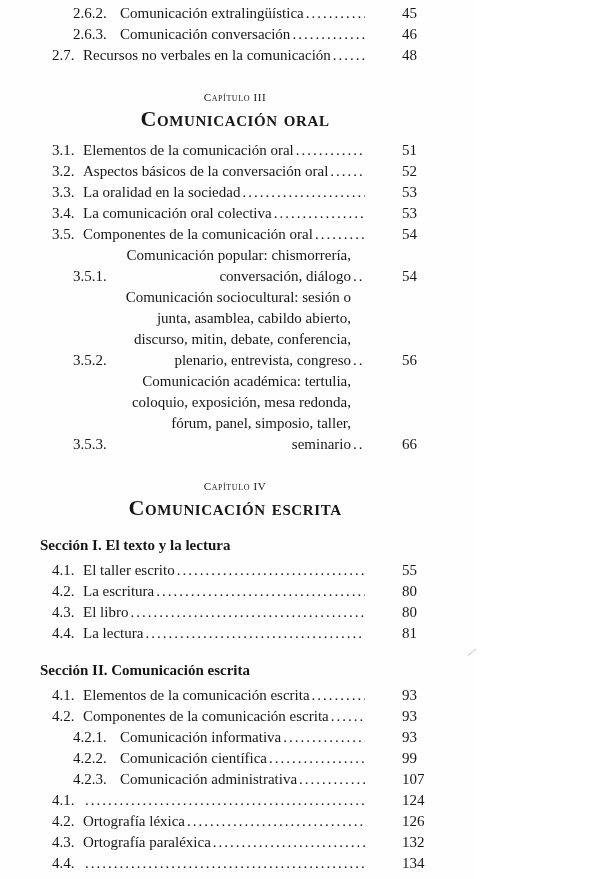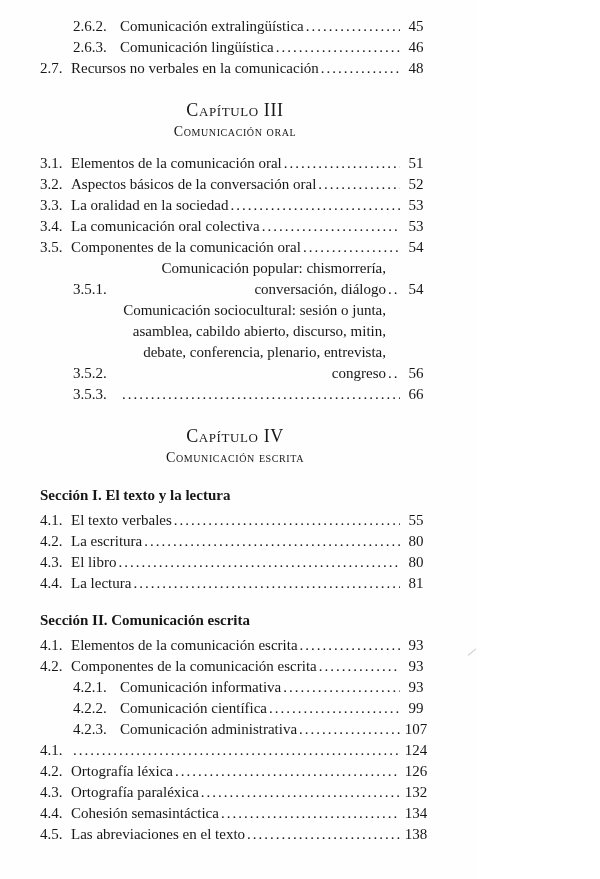--- a/index.html
+++ b/index.html
@@ -2,56 +2,57 @@
 <html><head>
 <meta charset="utf-8">
 <style>
   * { margin: 0; padding: 0; box-sizing: border-box; }
   html, body { background: #ffffff; }
   .page {
     position: relative;
     width: 476px;
     height: 879px;
     background: #fefefe;
-    padding: 16px 46px 6px 40px;
+    padding: 3px 46px 6px 40px;
     font-family: "Liberation Serif", serif;
     font-size: 15px;
     line-height: 21px;
     color: #171717;
     overflow: hidden;
   }
   
   .entry { display: flex; align-items: flex-end; }
   .entry .num { flex: 0 0 auto; }
-  .lvl0 .num { width: 31px; }
+  .lvl0 .num { width: 31px; margin-left: 12px; }
   .lvl1 { padding-left: 33px; }
   .lvl1 .num { width: 47px; }
   .entry .text { flex: 0 1 auto; text-align: right; }
   .entry .leader {
     flex: 1 1 16px;
     min-width: 12px;
     overflow: hidden;
     white-space: nowrap;
     letter-spacing: 2px;
     margin: 0 2px;
   }
-  .entry .page-num { flex: 0 0 auto; min-width: 28px; text-align: center; }
+  .entry .page-num { flex: 0 0 auto; min-width: 28px; text-align: left; margin-left: 35px; }
   
   .chapter { text-align: center; margin: 20px 0 10px; }
   .chapter .line1 {
     font-variant: small-caps;
-    font-size: 18px;
+    font-size: 11px;
     line-height: 22px;
     letter-spacing: 0.6px;
   }
   .chapter .line2 {
     font-variant: small-caps;
-    font-size: 14px;
+    font-size: 22px;
     line-height: 22px;
     letter-spacing: 0.6px;
+    font-weight: bold;
   }
   .section-heading { font-weight: bold; margin: 16px 0 4px; }
   
   .scratch {
     position: absolute;
     left: 468px;
     top: 655px;
     width: 175px;
     height: 1px;
     background: #cfcfcf;
@@ -66,21 +67,21 @@
 <div class="page">
   <div>
       <div class="entry lvl1">
         <span class="num">2.6.2.</span>
         <span class="text">Comunicación extralingüística</span>
         <span class="leader">............................................................................................................................................................................................................................</span>
         <span class="page-num">45</span>
       </div>
       <div class="entry lvl1">
         <span class="num">2.6.3.</span>
-        <span class="text">Comunicación lingüística</span>
+        <span class="text">Comunicación conversación</span>
         <span class="leader">............................................................................................................................................................................................................................</span>
         <span class="page-num">46</span>
       </div>
       <div class="entry lvl0">
         <span class="num">2.7.</span>
         <span class="text">Recursos no verbales en la comunicación</span>
         <span class="leader">............................................................................................................................................................................................................................</span>
         <span class="page-num">48</span>
       </div>
       <div class="chapter">
@@ -124,31 +125,32 @@
         <span class="page-num">54</span>
       </div>
       <div class="entry lvl1">
         <span class="num">3.5.2.</span>
         <span class="text">Comunicación sociocultural: sesión o junta, asamblea, cabildo abierto, discurso, mitin, debate, conferencia, plenario, entrevista, congreso</span>
         <span class="leader">............................................................................................................................................................................................................................</span>
         <span class="page-num">56</span>
       </div>
       <div class="entry lvl1">
         <span class="num">3.5.3.</span>
+        <span class="text">Comunicación académica: tertulia, coloquio, exposición, mesa redonda, fórum, panel, simposio, taller, seminario</span>
         <span class="leader">............................................................................................................................................................................................................................</span>
         <span class="page-num">66</span>
       </div>
       <div class="chapter">
         <div class="line1">Capítulo IV</div>
         <div class="line2">Comunicación escrita</div>
       </div>
       <div class="section-heading">Sección I. El texto y la lectura</div>
       <div class="entry lvl0">
         <span class="num">4.1.</span>
-        <span class="text">El texto verbales</span>
+        <span class="text">El taller escrito</span>
         <span class="leader">............................................................................................................................................................................................................................</span>
         <span class="page-num">55</span>
       </div>
       <div class="entry lvl0">
         <span class="num">4.2.</span>
         <span class="text">La escritura</span>
         <span class="leader">............................................................................................................................................................................................................................</span>
         <span class="page-num">80</span>
       </div>
       <div class="entry lvl0">
@@ -206,21 +208,20 @@
         <span class="page-num">126</span>
       </div>
       <div class="entry lvl0">
         <span class="num">4.3.</span>
         <span class="text">Ortografía paraléxica</span>
         <span class="leader">............................................................................................................................................................................................................................</span>
         <span class="page-num">132</span>
       </div>
       <div class="entry lvl0">
         <span class="num">4.4.</span>
-        <span class="text">Cohesión semasintáctica</span>
         <span class="leader">............................................................................................................................................................................................................................</span>
         <span class="page-num">134</span>
       </div>
       <div class="entry lvl0">
         <span class="num">4.5.</span>
         <span class="text">Las abreviaciones en el texto</span>
         <span class="leader">............................................................................................................................................................................................................................</span>
         <span class="page-num">138</span>
       </div>
     </div>

